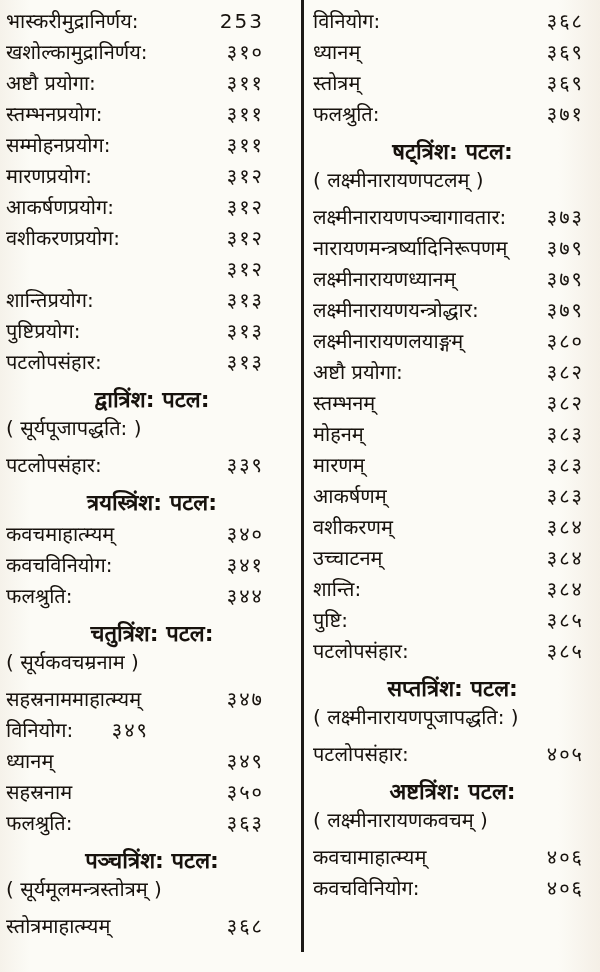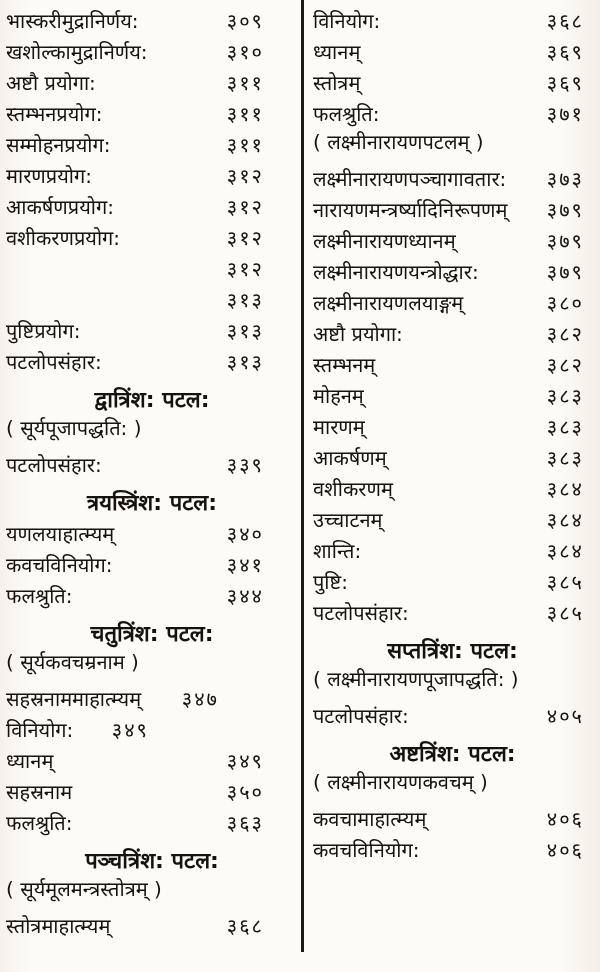--- a/index.html
+++ b/index.html
@@ -74,21 +74,21 @@
   }
 </style>
 </head>
 <body>
 
 <div class="page">
   <div class="col col-left">
       <div class="row">
         <span class="label">भास्करीमुद्रानिर्णय:</span>
         <span class="spacer"></span>
-        <span class="num">३०९</span>
+        <span class="num">253</span>
       </div>
       <div class="row">
         <span class="label">खशोल्कामुद्रानिर्णय:</span>
         <span class="spacer"></span>
         <span class="num">३१०</span>
       </div>
       <div class="row">
         <span class="label">अष्टौ प्रयोगा:</span>
         <span class="spacer"></span>
         <span class="num">३११</span>
@@ -116,20 +116,21 @@
       <div class="row">
         <span class="label">वशीकरणप्रयोग:</span>
         <span class="spacer"></span>
         <span class="num">३१२</span>
       </div>
       <div class="row">
         <span class="spacer"></span>
         <span class="num">३१२</span>
       </div>
       <div class="row">
+        <span class="label">शान्तिप्रयोग:</span>
         <span class="spacer"></span>
         <span class="num">३१३</span>
       </div>
       <div class="row">
         <span class="label">पुष्टिप्रयोग:</span>
         <span class="spacer"></span>
         <span class="num">३१३</span>
       </div>
       <div class="row">
         <span class="label">पटलोपसंहार:</span>
@@ -138,40 +139,40 @@
       </div>
       <div class="heading">द्वात्रिंश: पटल:</div>
       <div class="subtitle">( सूर्यपूजापद्धति: )</div>
       <div class="row">
         <span class="label">पटलोपसंहार:</span>
         <span class="spacer"></span>
         <span class="num">३३९</span>
       </div>
       <div class="heading">त्रयस्त्रिंश: पटल:</div>
       <div class="row">
-        <span class="label">यणलयाहात्म्यम्</span>
+        <span class="label">कवचमाहात्म्यम्</span>
         <span class="spacer"></span>
         <span class="num">३४०</span>
       </div>
       <div class="row">
         <span class="label">कवचविनियोग:</span>
         <span class="spacer"></span>
         <span class="num">३४१</span>
       </div>
       <div class="row">
         <span class="label">फलश्रुति:</span>
         <span class="spacer"></span>
         <span class="num">३४४</span>
       </div>
       <div class="heading">चतुत्रिंश: पटल:</div>
       <div class="subtitle">( सूर्यकवचम्रनाम )</div>
       <div class="row">
         <span class="label">सहस्रनाममाहात्म्यम्</span>
         <span class="spacer"></span>
-        <span class="num" style="margin-right: 45px;">३४७</span>
+        <span class="num" style="">३४७</span>
       </div>
       <div class="row">
         <span class="label">विनियोग:</span>
         <span class="spacer"></span>
         <span class="num" style="margin-right: 115px;">३४९</span>
       </div>
       <div class="row">
         <span class="label">ध्यानम्</span>
         <span class="spacer"></span>
         <span class="num">३४९</span>
@@ -209,20 +210,21 @@
       <div class="row">
         <span class="label">स्तोत्रम्</span>
         <span class="spacer"></span>
         <span class="num">३६९</span>
       </div>
       <div class="row">
         <span class="label">फलश्रुति:</span>
         <span class="spacer"></span>
         <span class="num">३७१</span>
       </div>
+      <div class="heading">षट्त्रिंश: पटल:</div>
       <div class="subtitle">( लक्ष्मीनारायणपटलम् )</div>
       <div class="row">
         <span class="label">लक्ष्मीनारायणपञ्चागावतार:</span>
         <span class="spacer"></span>
         <span class="num">३७३</span>
       </div>
       <div class="row">
         <span class="label">नारायणमन्त्रर्ष्यादिनिरूपणम्</span>
         <span class="spacer"></span>
         <span class="num">३७९</span>

